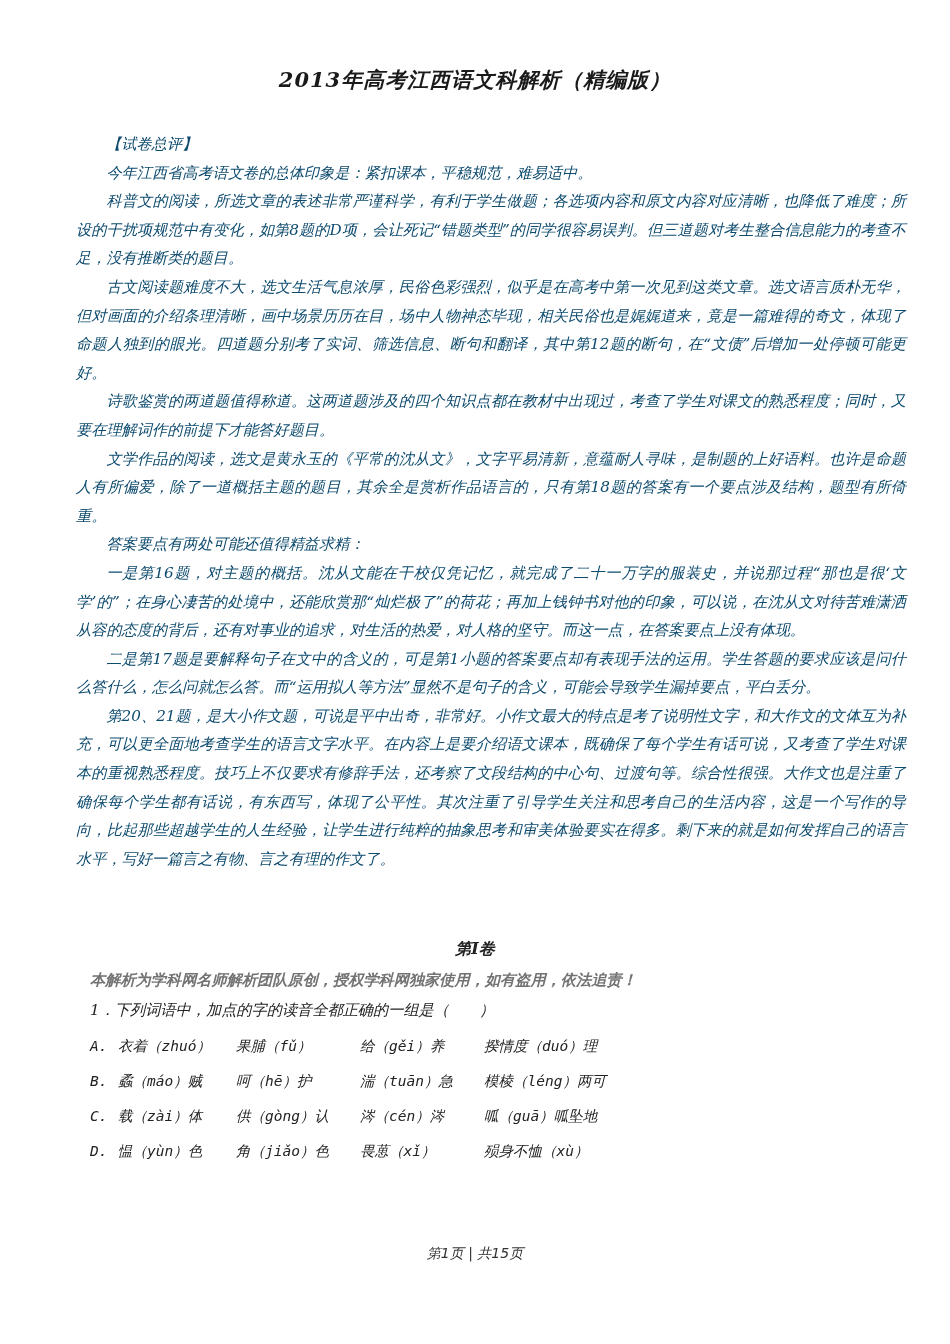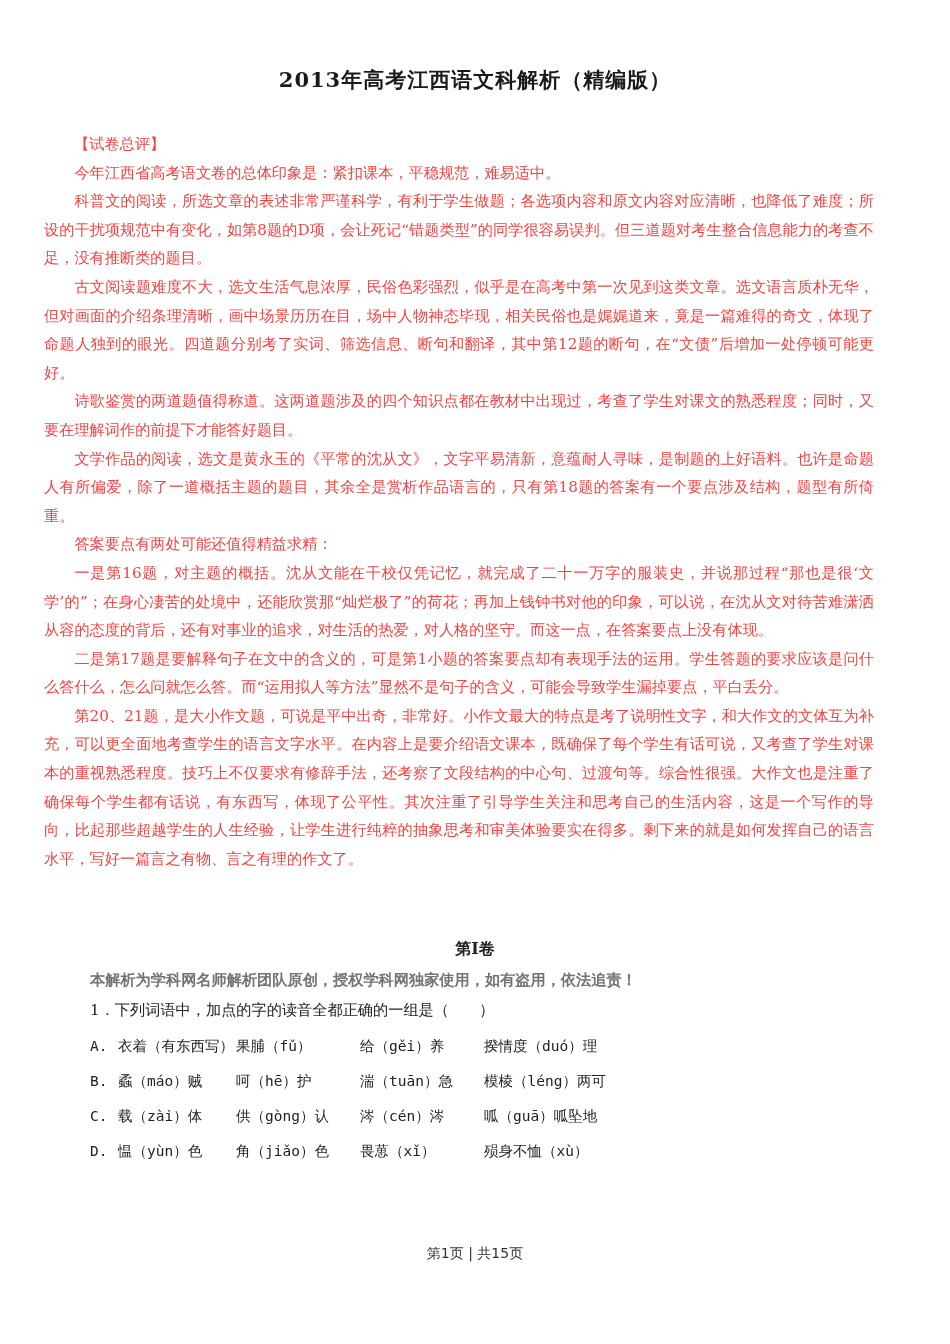--- a/index.html
+++ b/index.html
@@ -1,21 +1,21 @@
 <!DOCTYPE html>
 <html><head>
 <meta charset="utf-8">
 <style>
   html, body { margin: 0; padding: 0; background: #ffffff; }
   body { width: 950px; height: 1344px; position: relative; overflow: hidden;
          font-family: "DejaVu Serif", "Liberation Serif", serif; }
-  .page { position: absolute; left: 0; top: 0; width: 950px; height: 1344px; }
+  .page { position: absolute; left: 0; top: 0; width: 950px; height: 1344px; font-style: italic; }
   .title { position: absolute; top: 66px; left: 0; width: 950px; text-align: center;
            font-size: 21px; font-weight: bold; color: #1a1a1a; letter-spacing: 1px; }
-  .review { position: absolute; left: 44px; top: 130px; width: 830px; color: #ef4444;
+  .review { position: absolute; left: 76px; top: 130px; width: 830px; color: #0c4a6e;
             font-size: 15.2px; line-height: 28.6px; }
   .review .p { text-indent: 2em; margin: 0; text-align: justify; }
   .review .heading { margin: 0; padding-left: 30px; }
   .section { position: absolute; left: 60px; top: 933px; width: 830px; color: #222; font-size: 15.2px; }
   .vol-title { text-align: center; font-weight: bold; font-size: 16px; height: 32px; line-height: 32px; }
   .intro { text-indent: 2em; height: 30px; line-height: 30px; }
   .part { font-weight: bold; font-size: 17px; height: 30px; line-height: 30px; padding-left: 30px; }
   .notice { color: #737373; font-weight: bold; font-size: 15.2px; height: 30px; line-height: 30px; padding-left: 30px; }
   .question { height: 30px; line-height: 30px; padding-left: 30px; }
   .options { margin-top: 4px; }
@@ -48,21 +48,21 @@
     <p class="p">第20、21题，是大小作文题，可说是平中出奇，非常好。小作文最大的特点是考了说明性文字，和大作文的文体互为补充，可以更全面地考查学生的语言文字水平。在内容上是要介绍语文课本，既确保了每个学生有话可说，又考查了学生对课本的重视熟悉程度。技巧上不仅要求有修辞手法，还考察了文段结构的中心句、过渡句等。综合性很强。大作文也是注重了确保每个学生都有话说，有东西写，体现了公平性。其次注重了引导学生关注和思考自己的生活内容，这是一个写作的导向，比起那些超越学生的人生经验，让学生进行纯粹的抽象思考和审美体验要实在得多。剩下来的就是如何发挥自己的语言水平，写好一篇言之有物、言之有理的作文了。</p>
   </div>
 
   <div class="section">
     <div class="vol-title">第I卷</div>
     <div class="notice">本解析为学科网名师解析团队原创，授权学科网独家使用，如有盗用，依法追责！</div>
     <div class="question">1．下列词语中，加点的字的读音全都正确的一组是（　　）</div>
     <div class="options">
       <div class="opt-row">
         <span class="label">A.</span>
-        <span class="c1">衣着（有东西写）</span>
+        <span class="c1">衣着（zhuó）</span>
         <span class="c2">果脯（fǔ）</span>
         <span class="c3">给（gěi）养</span>
         <span class="c4">揆情度（duó）理</span>
       </div>
       <div class="opt-row">
         <span class="label">B.</span>
         <span class="c1">蟊（máo）贼</span>
         <span class="c2">呵（hē）护</span>
         <span class="c3">湍（tuān）急</span>
         <span class="c4">模棱（léng）两可</span>

